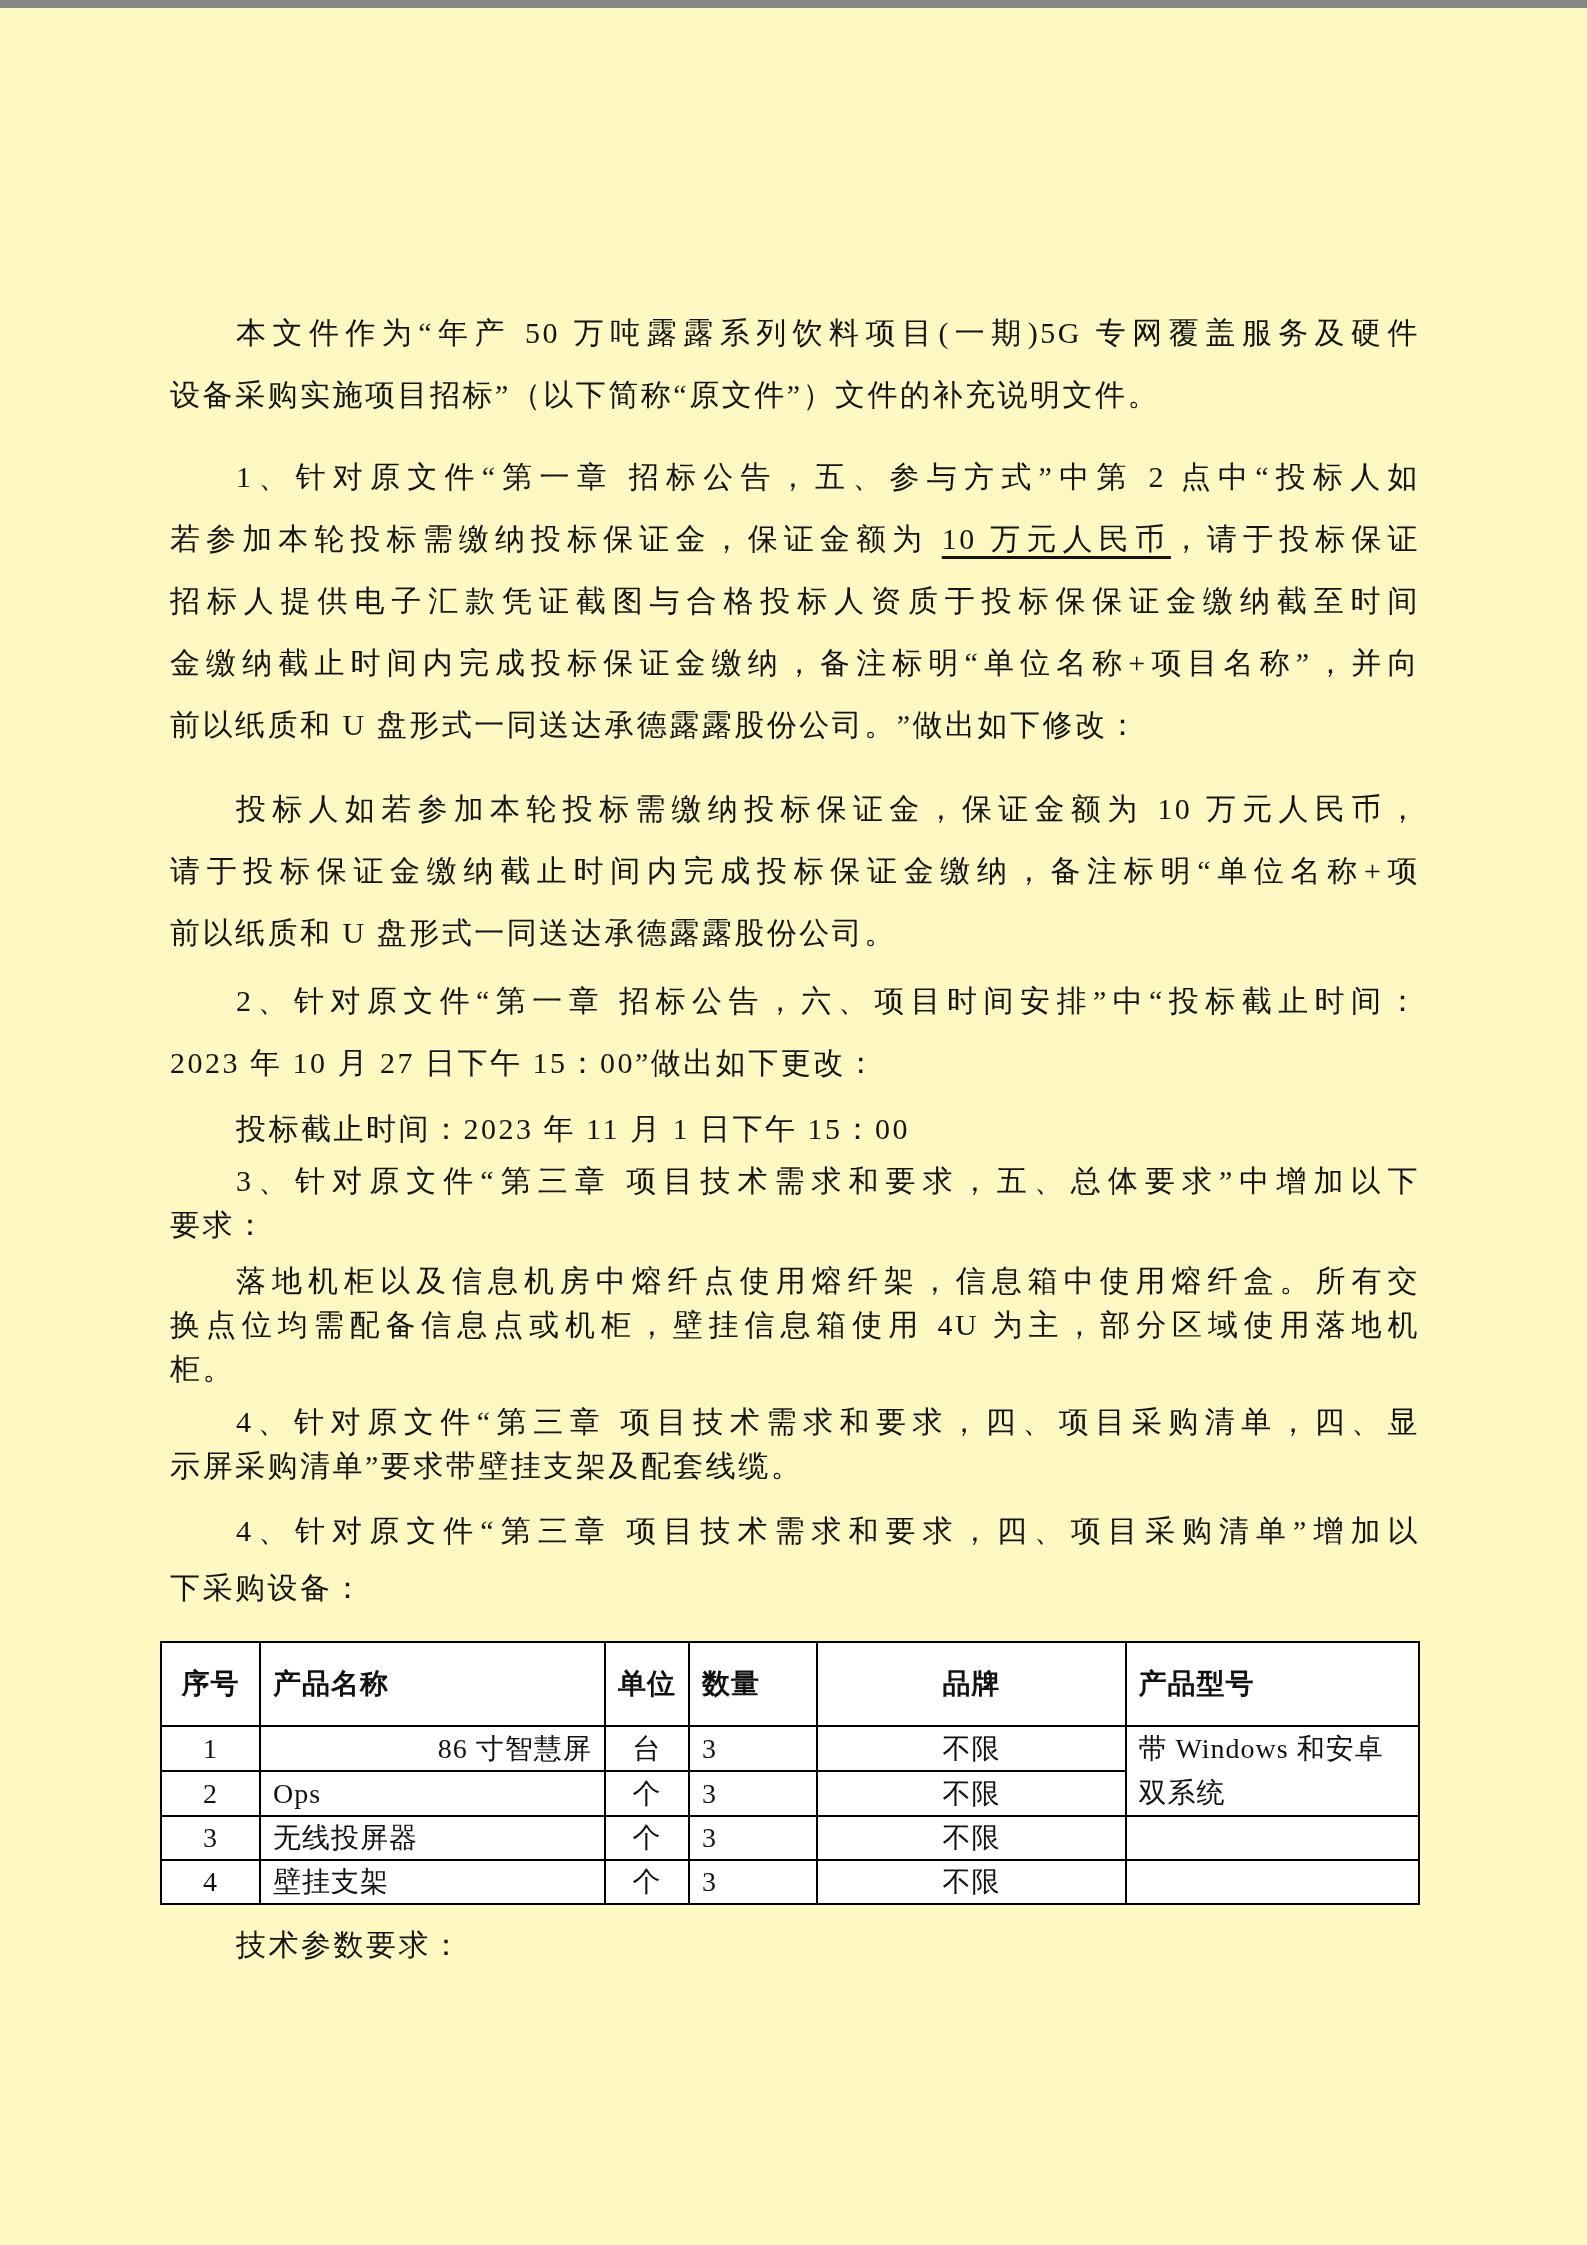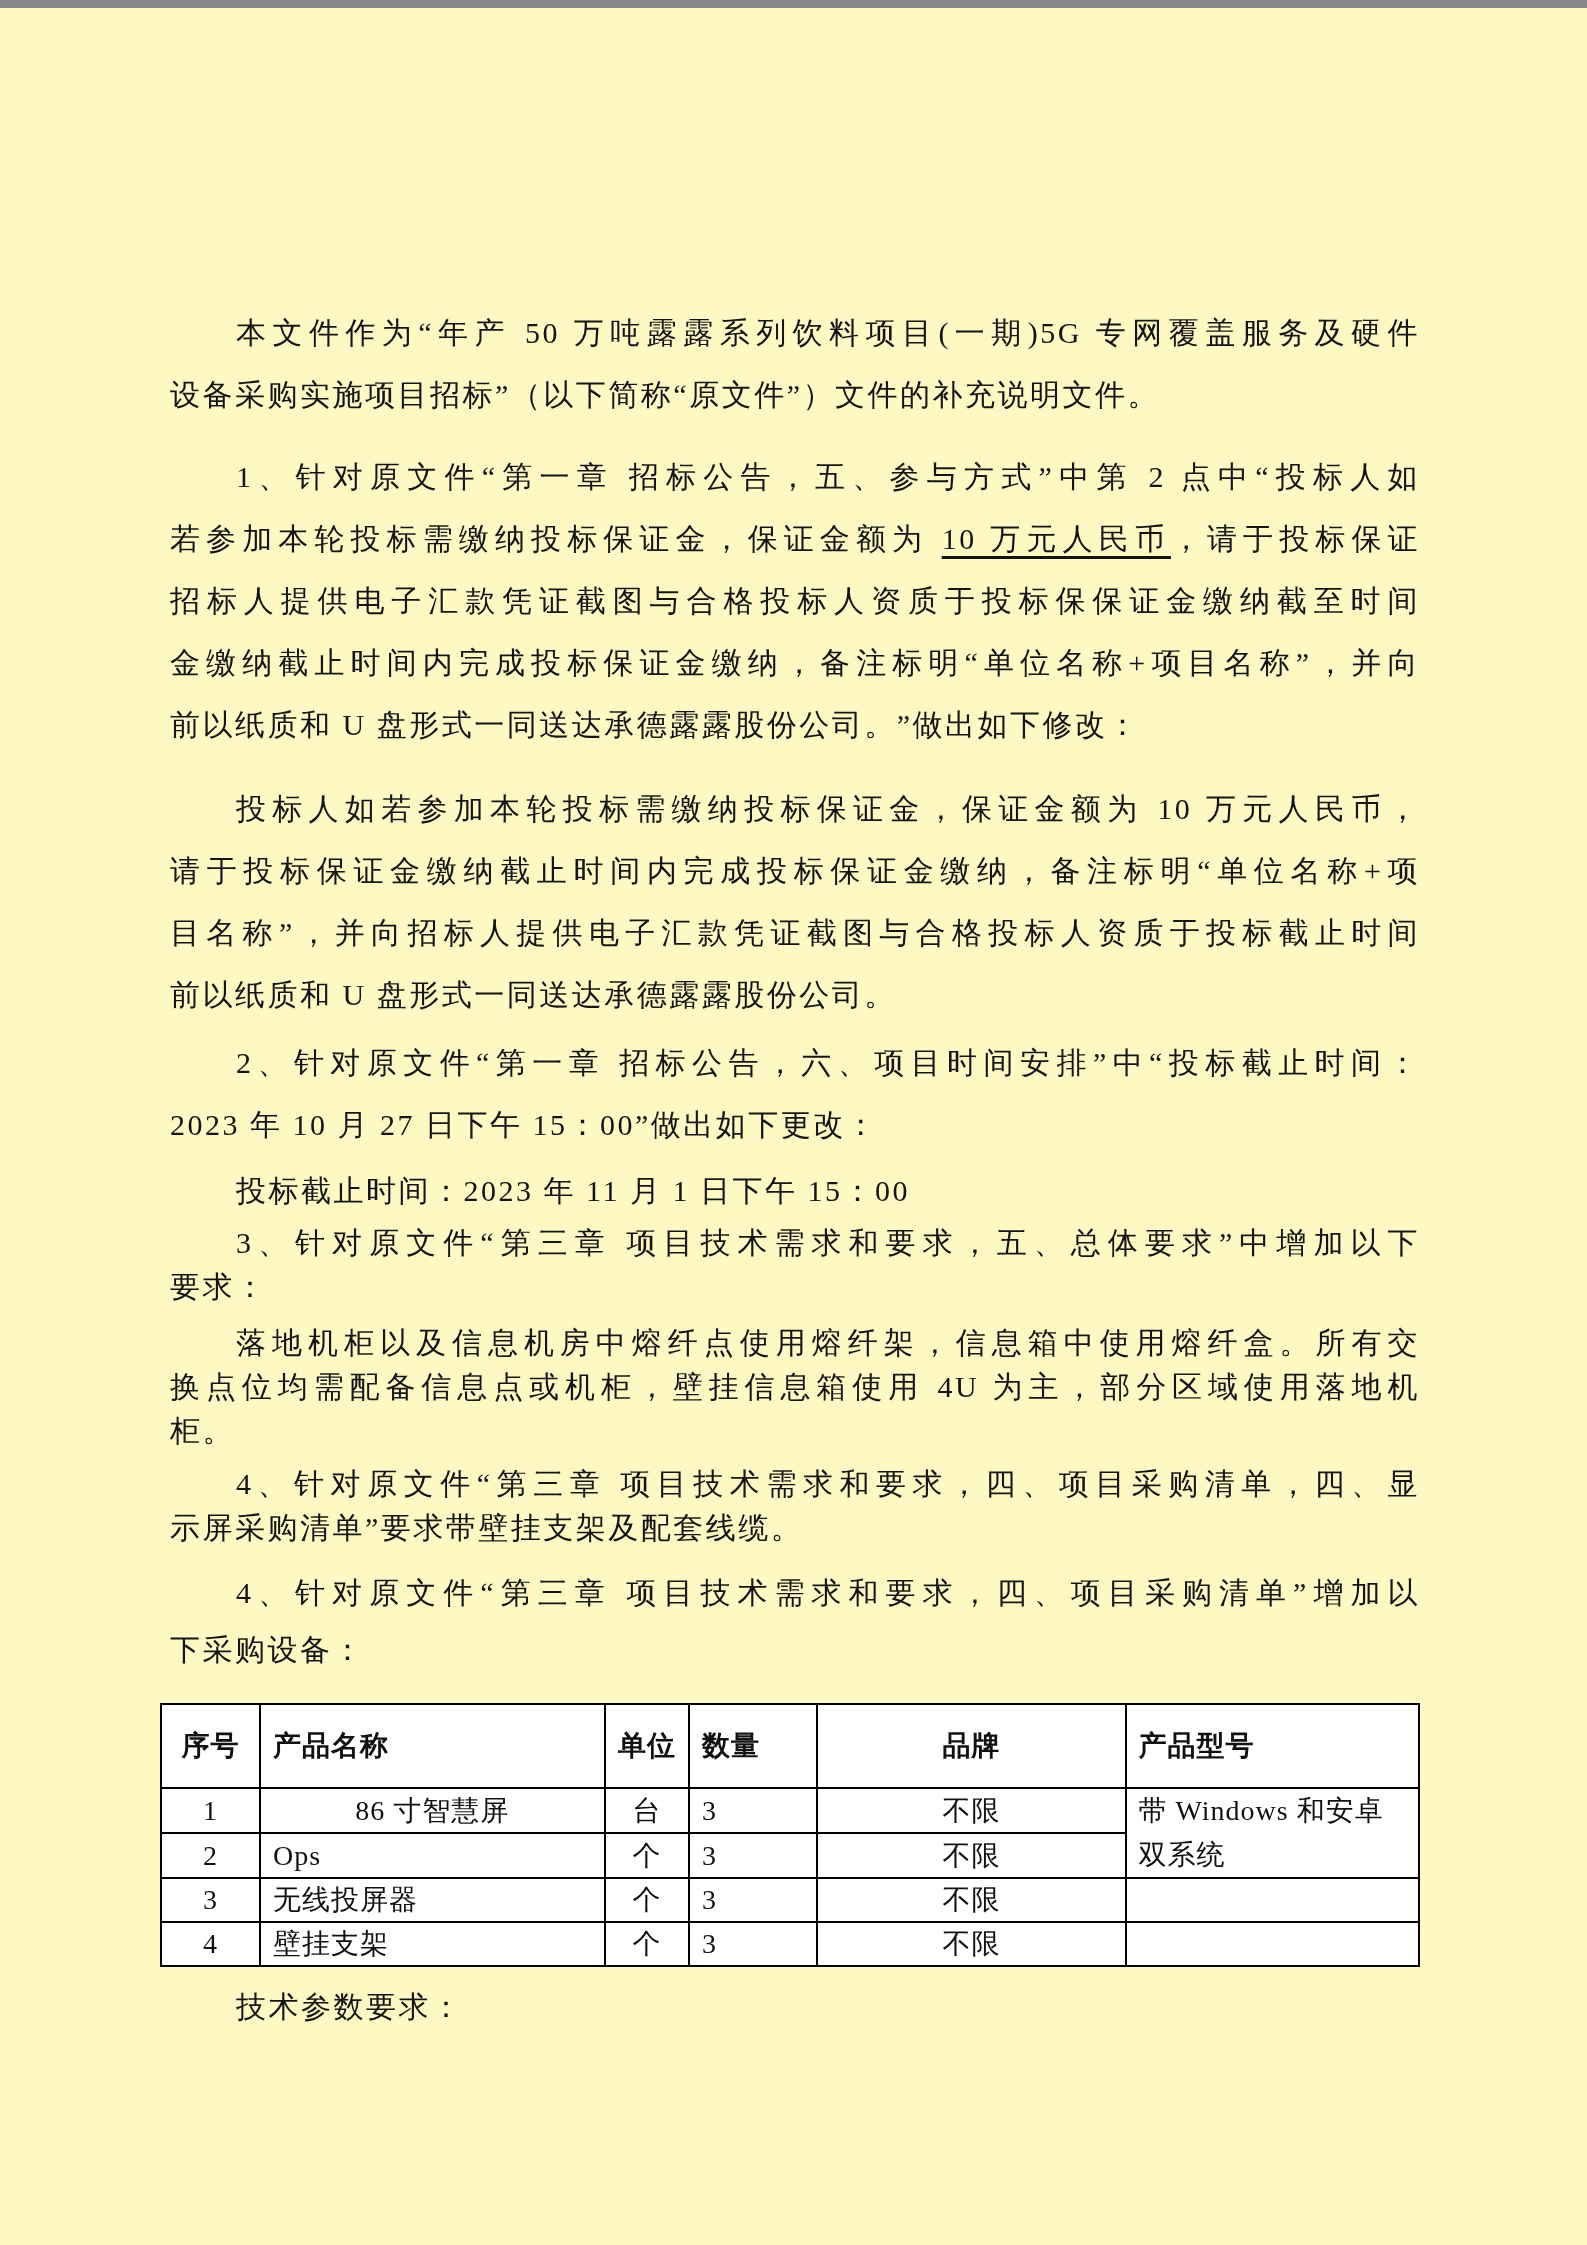--- a/index.html
+++ b/index.html
@@ -89,21 +89,20 @@
     <div id="lines">
         <div class="line g-wide indent fill" style="margin-top: 294px;"><span>本文件作为“年产 50 万吨露露系列饮料项目(一期)5G 专网覆盖服务及硬件</span></div>
         <div class="line g-wide"><span>设备采购实施项目招标”（以下简称“原文件”）文件的补充说明文件。</span></div>
         <div class="line g-wide indent fill" style="margin-top: 20px;"><span>1、针对原文件“第一章 招标公告，五、参与方式”中第 2 点中“投标人如</span></div>
         <div class="line g-wide fill"><span>若参加本轮投标需缴纳投标保证金，保证金额为 </span><span class="u">10 万元人民币</span><span>，请于投标保证</span></div>
         <div class="line g-wide fill"><span>招标人提供电子汇款凭证截图与合格投标人资质于投标保保证金缴纳截至时间</span></div>
         <div class="line g-wide fill"><span>金缴纳截止时间内完成投标保证金缴纳，备注标明“单位名称+项目名称”，并向</span></div>
         <div class="line g-wide"><span>前以纸质和 U 盘形式一同送达承德露露股份公司。”做出如下修改：</span></div>
         <div class="line g-wide indent fill" style="margin-top: 22px;"><span>投标人如若参加本轮投标需缴纳投标保证金，保证金额为 10 万元人民币，</span></div>
         <div class="line g-wide fill"><span>请于投标保证金缴纳截止时间内完成投标保证金缴纳，备注标明“单位名称+项</span></div>
-        <div class="line g-wide fill"><span>目名称”，并向招标人提供电子汇款凭证截图与合格投标人资质于投标截止时间</span></div>
         <div class="line g-wide"><span>前以纸质和 U 盘形式一同送达承德露露股份公司。</span></div>
         <div class="line g-wide indent fill" style="margin-top: 6px;"><span>2、针对原文件“第一章 招标公告，六、项目时间安排”中“投标截止时间：</span></div>
         <div class="line g-wide"><span>2023 年 10 月 27 日下午 15：00”做出如下更改：</span></div>
         <div class="line g-narrow indent" style="margin-top: 13px;"><span>投标截止时间：2023 年 11 月 1 日下午 15：00</span></div>
         <div class="line g-narrow indent fill" style="margin-top: 8px;"><span>3、针对原文件“第三章 项目技术需求和要求，五、总体要求”中增加以下</span></div>
         <div class="line g-narrow"><span>要求：</span></div>
         <div class="line g-narrow indent fill" style="margin-top: 12px;"><span>落地机柜以及信息机房中熔纤点使用熔纤架，信息箱中使用熔纤盒。所有交</span></div>
         <div class="line g-narrow fill"><span>换点位均需配备信息点或机柜，壁挂信息箱使用 4U 为主，部分区域使用落地机</span></div>
         <div class="line g-narrow"><span>柜。</span></div>
         <div class="line g-narrow indent fill" style="margin-top: 9px;"><span>4、针对原文件“第三章 项目技术需求和要求，四、项目采购清单，四、显</span></div>
@@ -126,21 +125,21 @@
             <th style="text-align: left;">产品名称</th>
             <th style="text-align: center;">单位</th>
             <th style="text-align: left;">数量</th>
             <th style="text-align: center;">品牌</th>
             <th style="text-align: left;">产品型号</th>
           </tr>
         </thead>
       <tbody id="proc-body">
           <tr>
             <td style="text-align: center;">1</td>
-            <td style="text-align: center;">86 寸智慧屏</td>
+            <td style="text-align: right;">86 寸智慧屏</td>
             <td style="text-align: center;">台</td>
             <td style="text-align: left;">3</td>
             <td style="text-align: center;">不限</td>
             <td rowspan="2" class="model-cell" style="text-align: left;">带 Windows 和安卓双系统</td>
           </tr>
           <tr>
             <td style="text-align: center;">2</td>
             <td style="text-align: left;">Ops</td>
             <td style="text-align: center;">个</td>
             <td style="text-align: left;">3</td>

